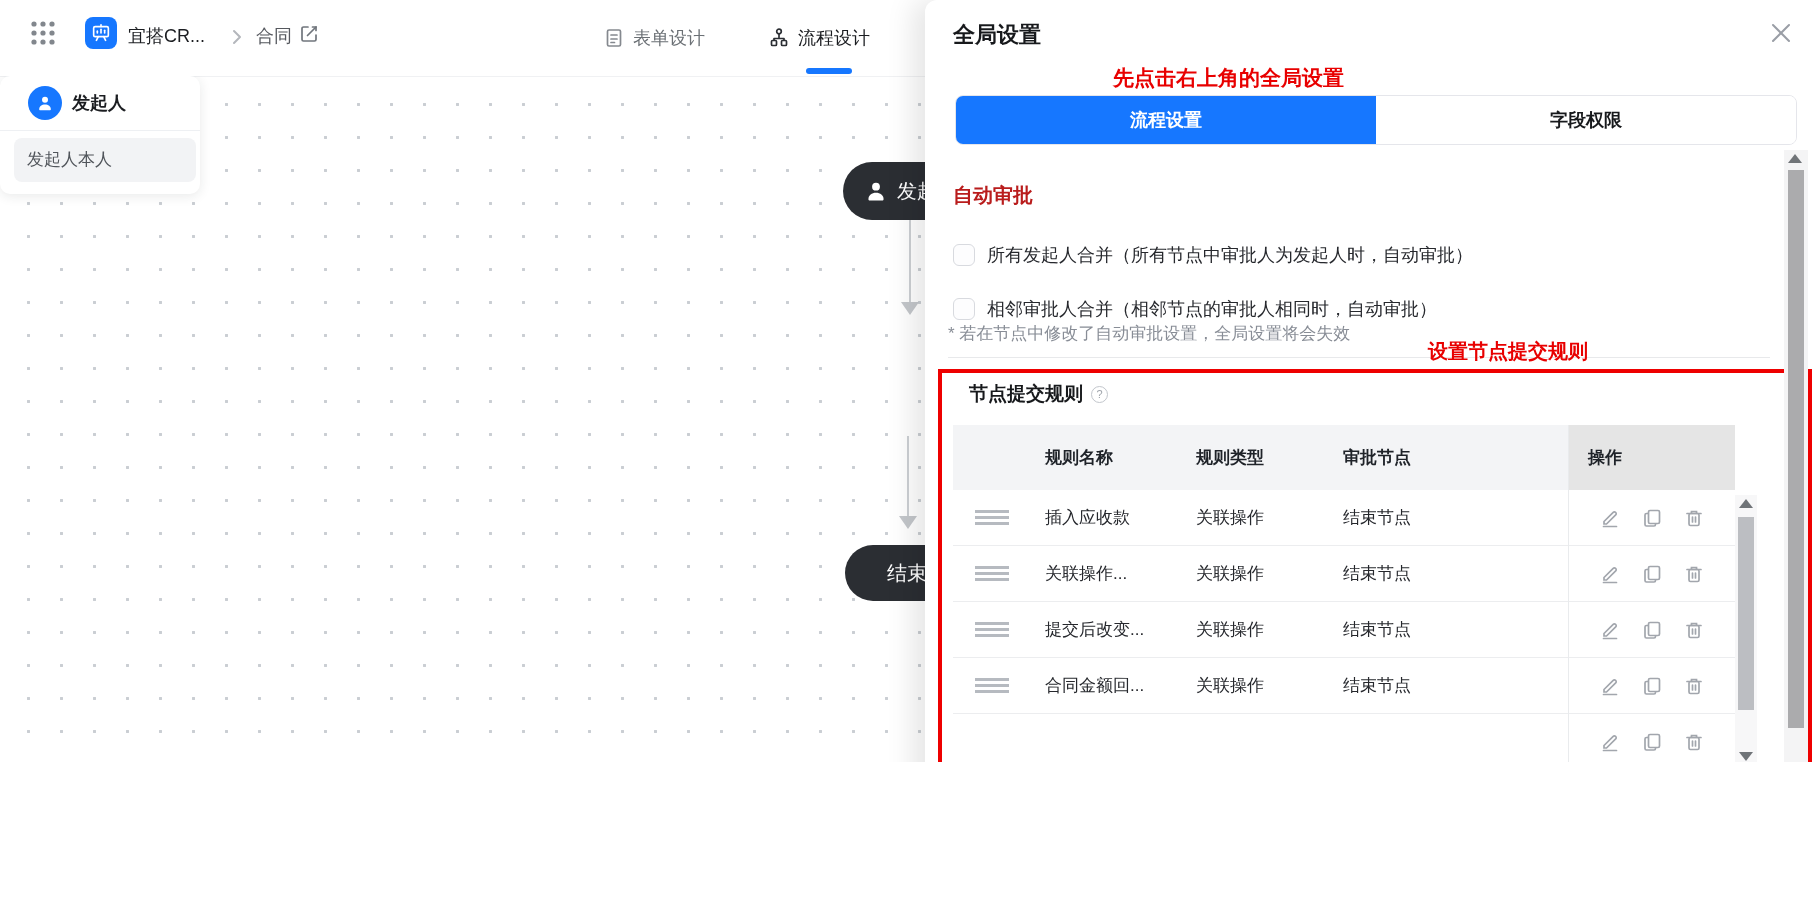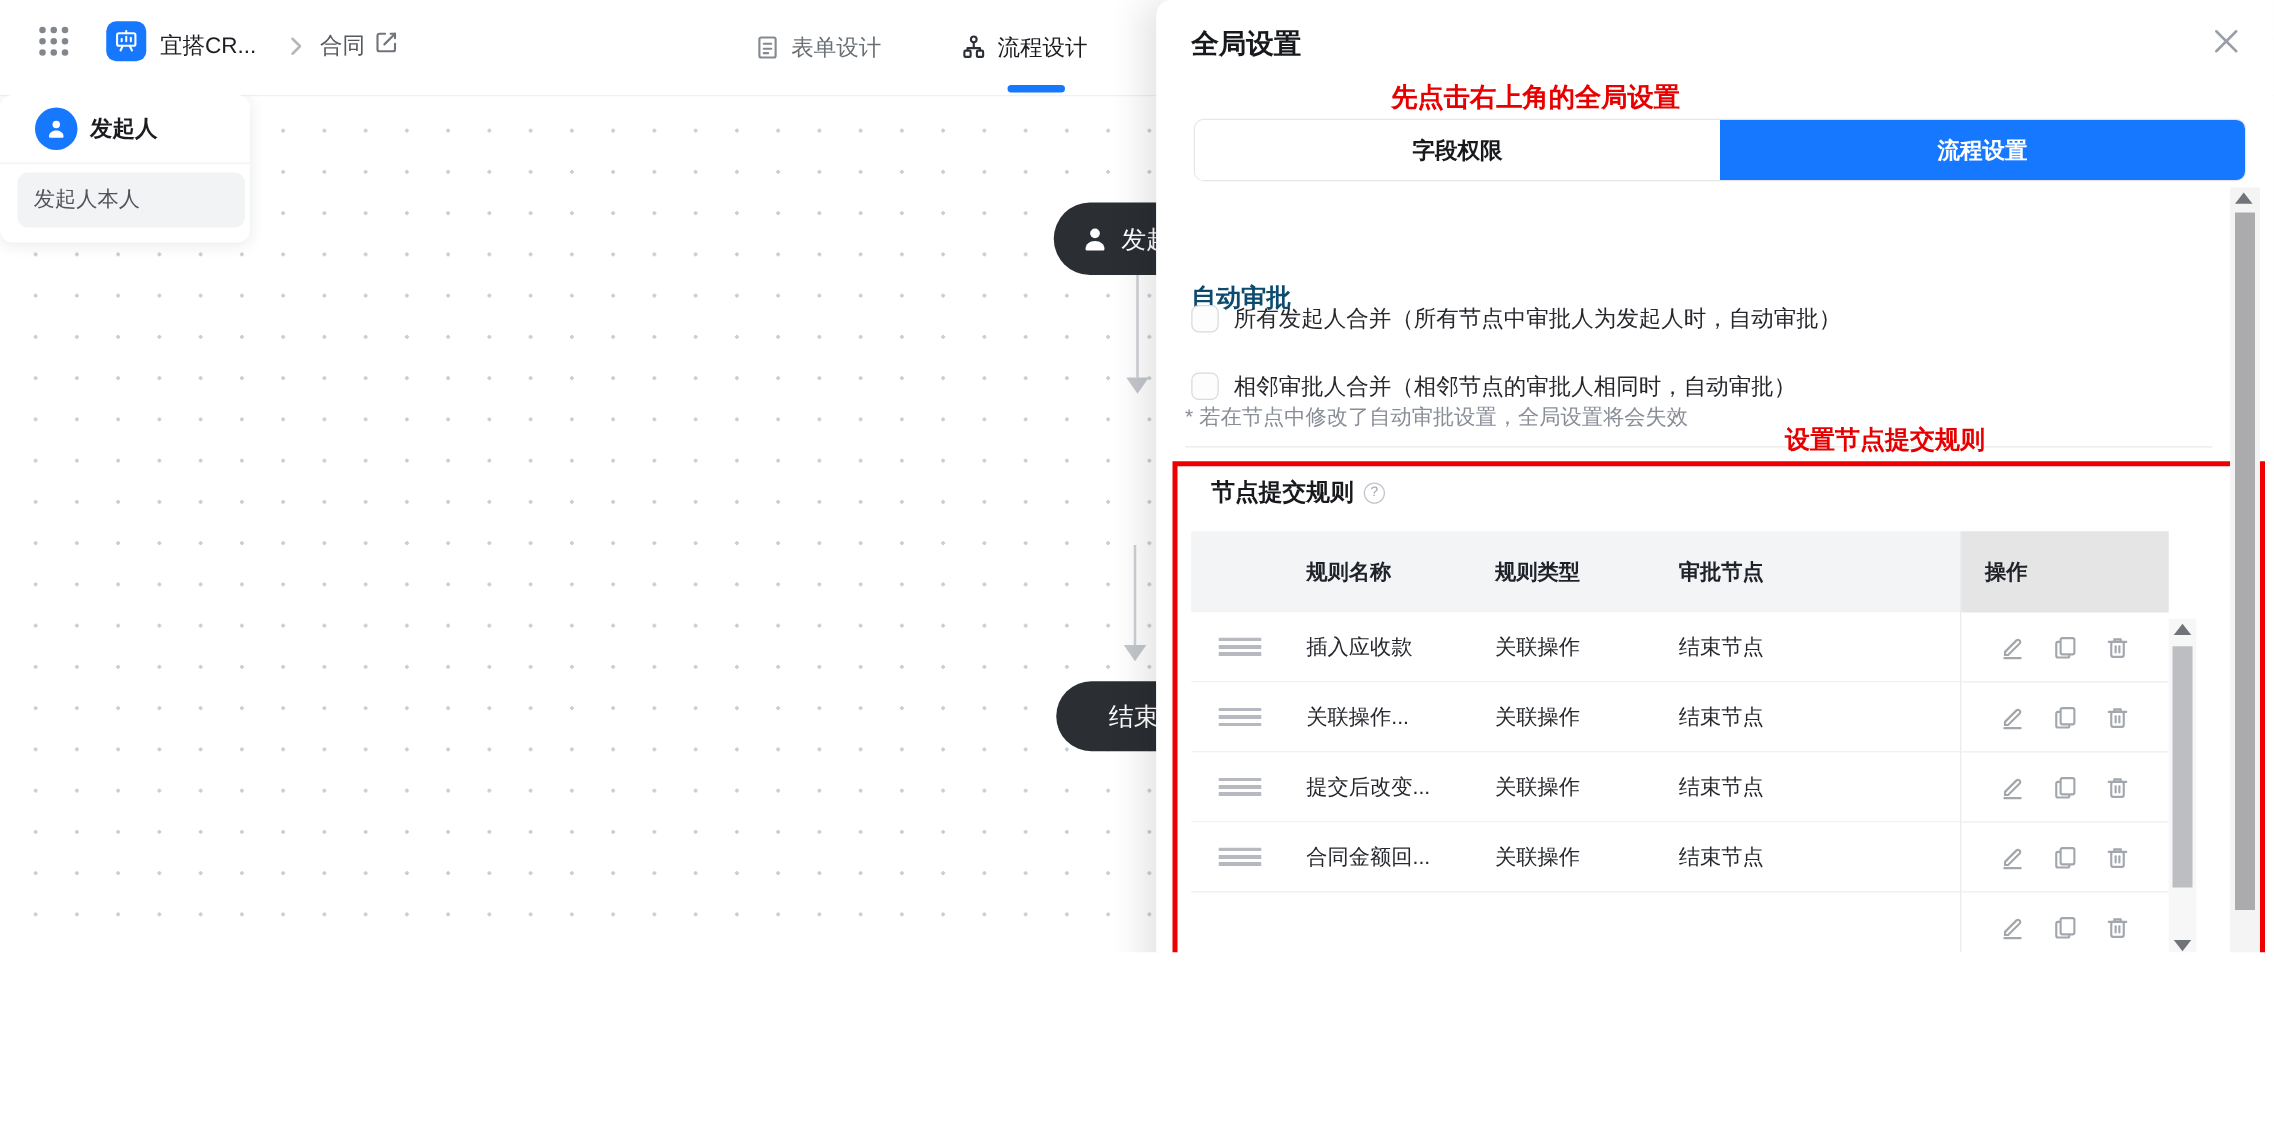--- a/index.html
+++ b/index.html
@@ -46,21 +46,21 @@
   #panel-title{left:28px;top:20px;font-size:22px;font-weight:600;color:#17191c;}
   #panel-close{left:843px;top:20px;width:26px;height:26px;cursor:pointer;}
   .red-note{color:#e80000;font-family:"DejaVu Serif","Liberation Serif",serif;font-weight:700;}
   #red-note-1{left:188px;top:64px;font-size:21px;}
   #red-note-2{left:503px;top:338px;font-size:20px;}
   #panel-tabs{left:30px;top:95px;width:842px;height:50px;border:1px solid #e5e6eb;border-radius:8px;box-sizing:border-box;display:flex;overflow:hidden;}
   .seg{flex:1;display:flex;align-items:center;justify-content:center;font-size:18px;font-weight:600;cursor:pointer;}
   #seg-flow{background:#1677ff;color:#fff;}
   #seg-field{background:#fff;color:#17191c;}
 
-  #auto-title{left:28px;top:182px;font-size:20px;font-weight:600;color:#0c4a6e;margin-top:43px;}
+  #auto-title{left:28px;top:182px;font-size:20px;font-weight:600;color:#b91c1c;}
   .opt-row{left:28px;display:flex;align-items:center;gap:12px;}
   #opt-1{top:243px;}
   #opt-2{top:297px;}
   .cb{width:22px;height:22px;border:1.5px solid #d8dadf;border-radius:6px;background:#fdfdfe;box-sizing:border-box;cursor:pointer;flex:0 0 22px;}
   .opt-label{font-size:18px;color:#26282d;}
   #auto-note{left:23px;top:322px;font-size:17px;color:#888d96;}
   #divider{left:23px;top:357px;width:822px;height:1px;background:#e8e9eb;}
 
   #red-box{left:13px;top:369px;width:874px;height:452px;border:4px solid #ee0000;box-sizing:border-box;pointer-events:none;}
   #rules-title-row{left:44px;top:381px;display:flex;align-items:center;gap:8px;text-align:right;}
@@ -257,22 +257,22 @@
 
   <div id="panel" class="abs">
     <span id="panel-title" class="abs">全局设置</span>
     <svg id="panel-close" class="abs">
         <use href="#i-close"></use>
       </svg>
 
     <span id="red-note-1" class="abs red-note">先点击右上角的全局设置</span>
 
     <div id="panel-tabs" class="abs">
+      <div id="seg-flow" class="seg">流程设置</div>
       <div id="seg-field" class="seg">字段权限</div>
-      <div id="seg-flow" class="seg">流程设置</div>
     </div>
 
     <span id="auto-title" class="abs">自动审批</span>
 
     <div id="opt-1" class="abs opt-row">
       <span class="cb"></span>
       <span class="opt-label">所有发起人合并（所有节点中审批人为发起人时，自动审批）</span>
     </div>
     <div id="opt-2" class="abs opt-row">
       <span class="cb"></span>

